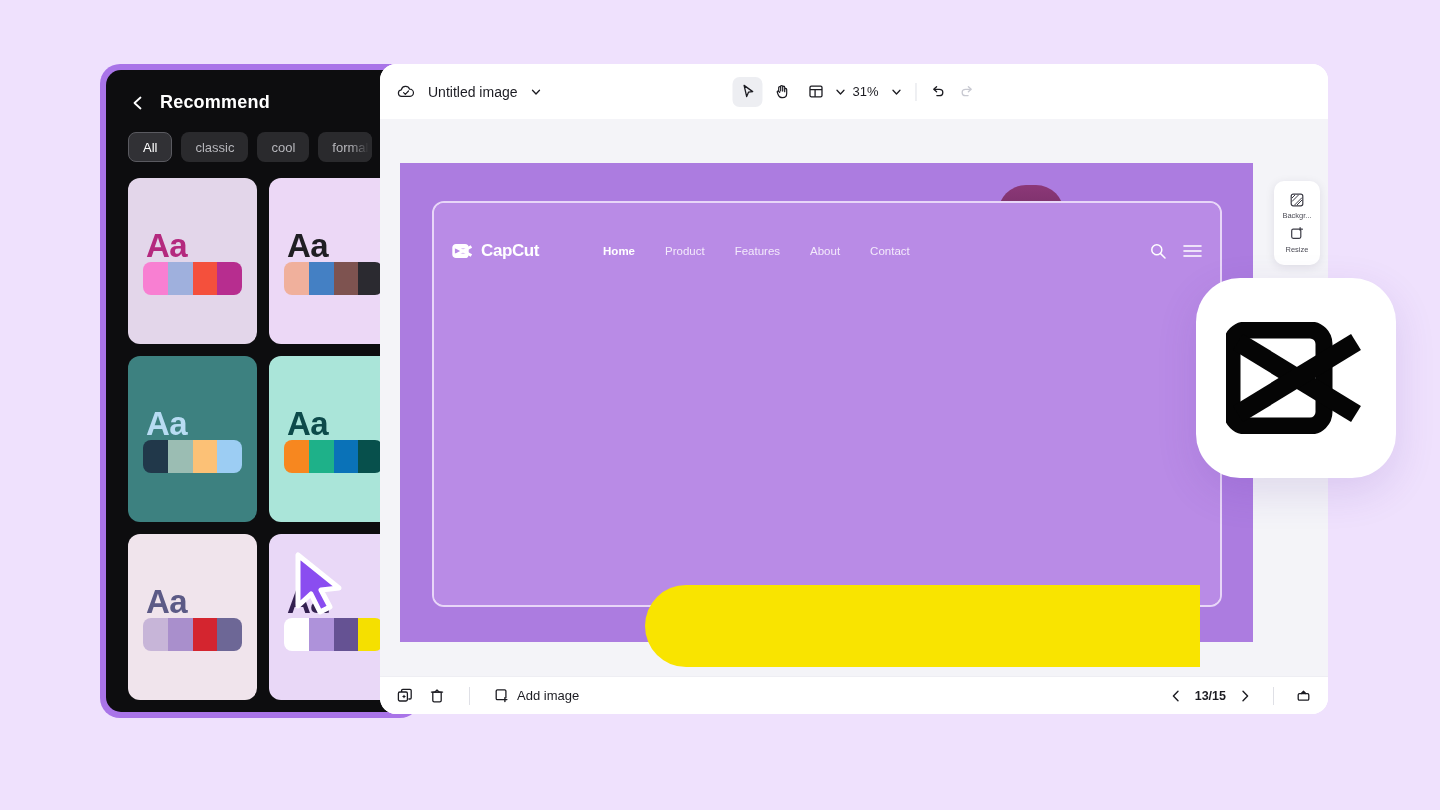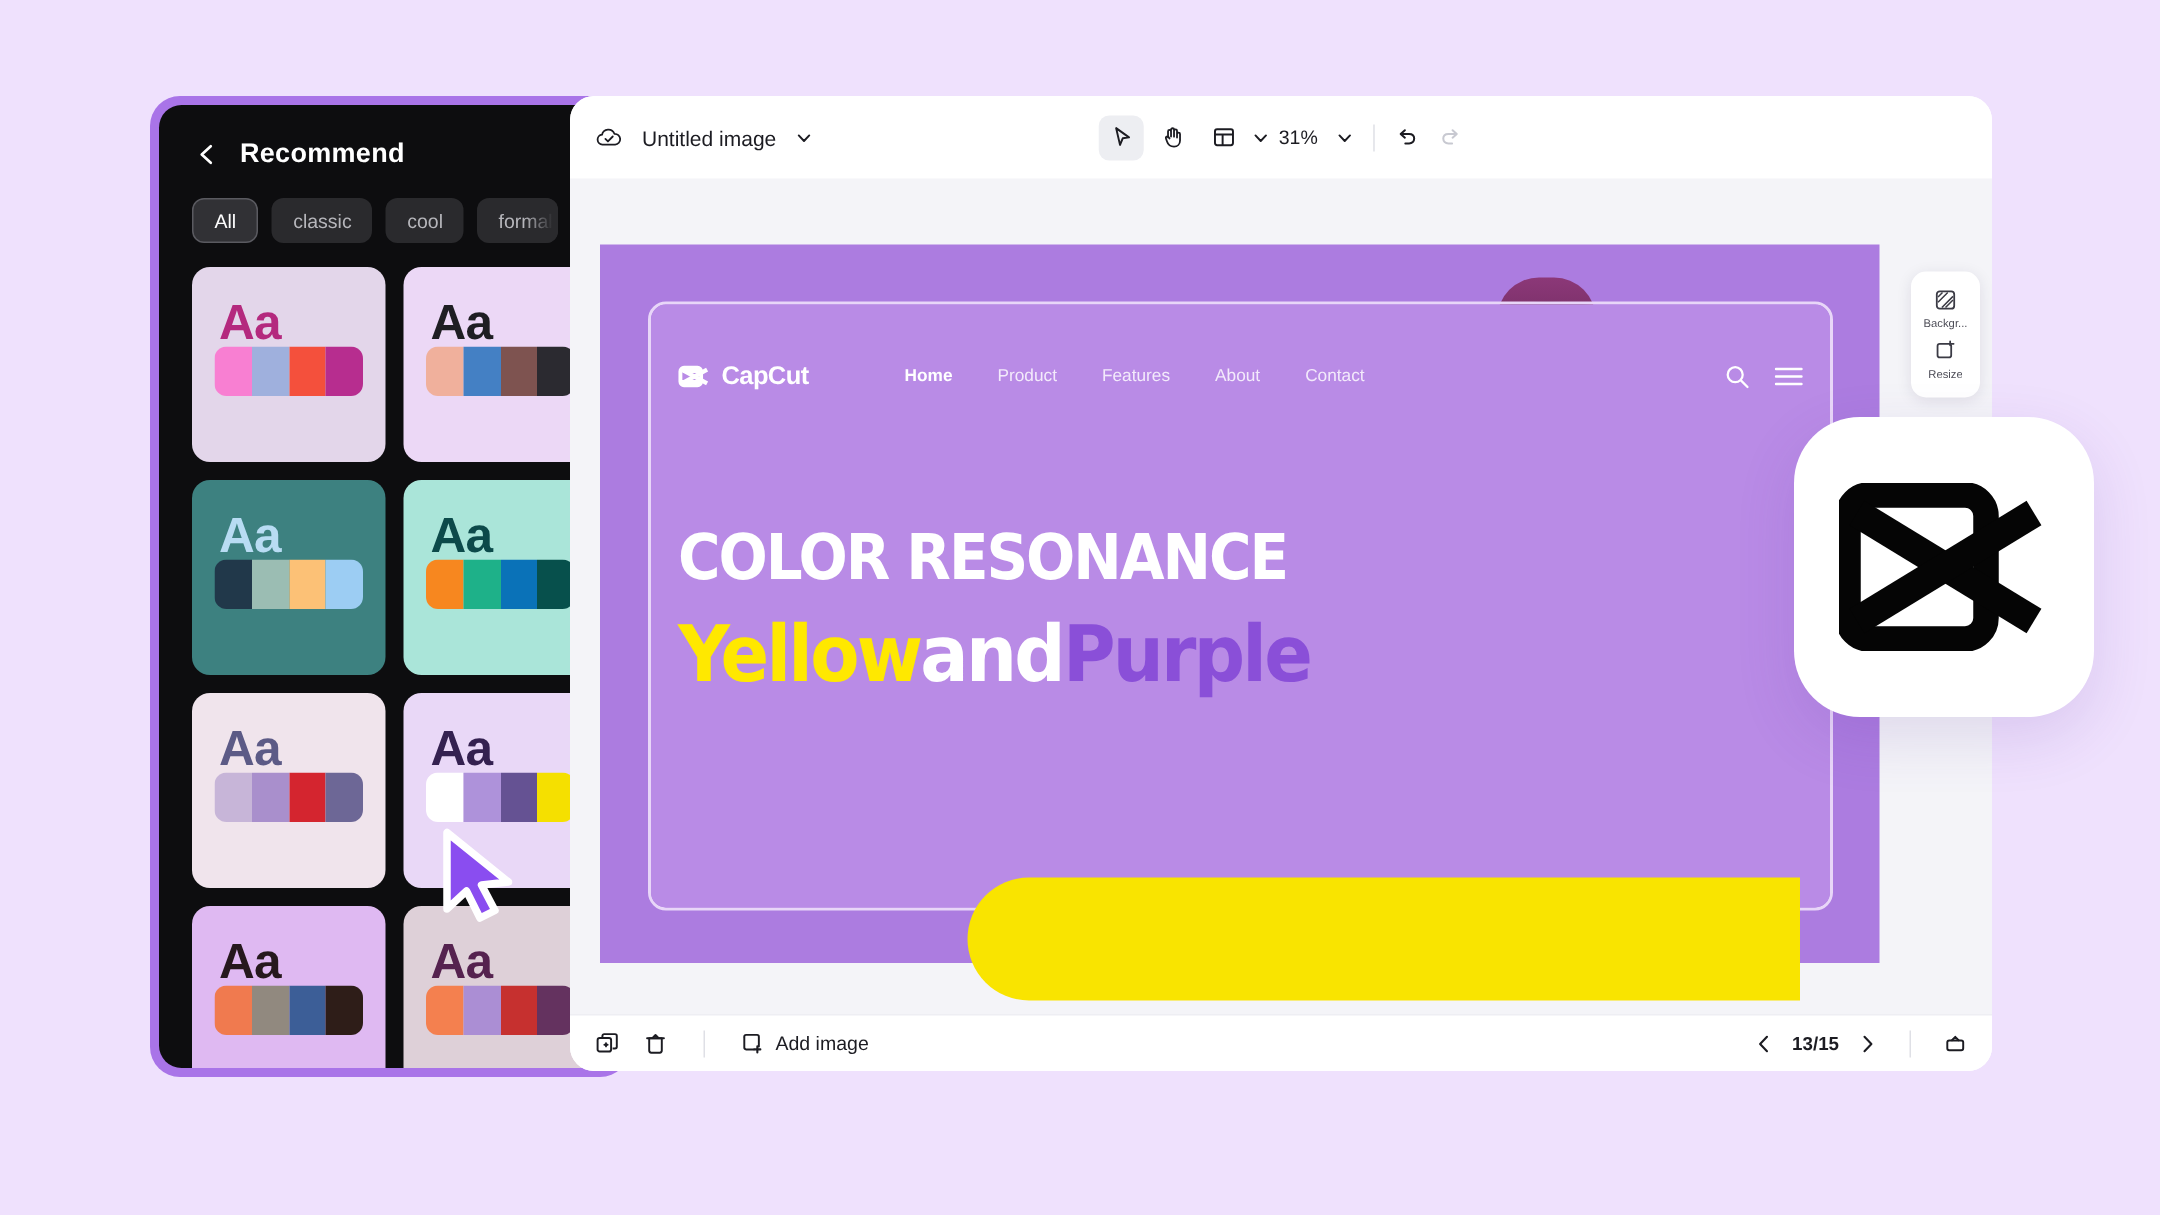--- a/index.html
+++ b/index.html
@@ -52,23 +52,23 @@
   .chip-more {
     width: 32px; height: 30px; border-radius: 8px; background: #2a2a2d;
     display: flex; align-items: center; justify-content: center;
   }
 
   .cards {
     display: grid; grid-template-columns: 129px 129px; gap: 12px;
     padding: 16px 0 0 22px;
   }
   .card {
-    position: relative; width: 129px; height: 130px;
+    position: relative; width: 129px; height: 166px;
     border-radius: 12px; overflow: hidden;
-    display: flex; flex-direction: column; justify-content: flex-start;
+    display: flex; flex-direction: column; justify-content: center;
   }
   .card .aa { font-size: 33px; font-weight: bold; padding: 20px 0 0 18px; line-height: 1; letter-spacing: -.5px; }
   .swatches { display: flex; height: 33px; border-radius: 8px; overflow: hidden; margin: 0 15px 18px 15px; }
   .swatches span { flex: 1; }
 
   .sb-scroll {
     position: absolute; right: 2px; top: 300px;
     width: 4px; height: 52px; border-radius: 3px; background: #4a4a50;
   }
   .sb-scroll-outer {
@@ -468,26 +468,20 @@
             </svg>
           </span>
           <span>
             <svg width="19" height="14" viewBox="0 0 19 14" fill="none">
               <path d="M1 2h17M1 7h17M1 12h17" stroke="#ffffff" stroke-width="1.6" stroke-linecap="round"></path>
             </svg>
           </span>
         </span>
       </div>
 
-      <div class="headline">
-        <div class="h1">COLOR RESONANCE</div>
-        <div class="h2">
-          <span class="y">Yellow</span><span class="a">and</span><span class="p">Purple</span>
-        </div>
-      </div>
       <div class="yellow-pill"></div>
 
       <div class="side-tools">
         <div class="st-item">
           <span>
             <svg width="16" height="16" viewBox="0 0 16 16" fill="none">
               <rect x="2.2" y="2.2" width="11.6" height="11.6" rx="2" stroke="#3b3b45" stroke-width="1.2"></rect>
               <path d="M3 9.5 9.5 3M5.6 13 13 5.6M3 6 6 3M8 13 13 8" stroke="#3b3b45" stroke-width="1"></path>
             </svg>
           </span>

